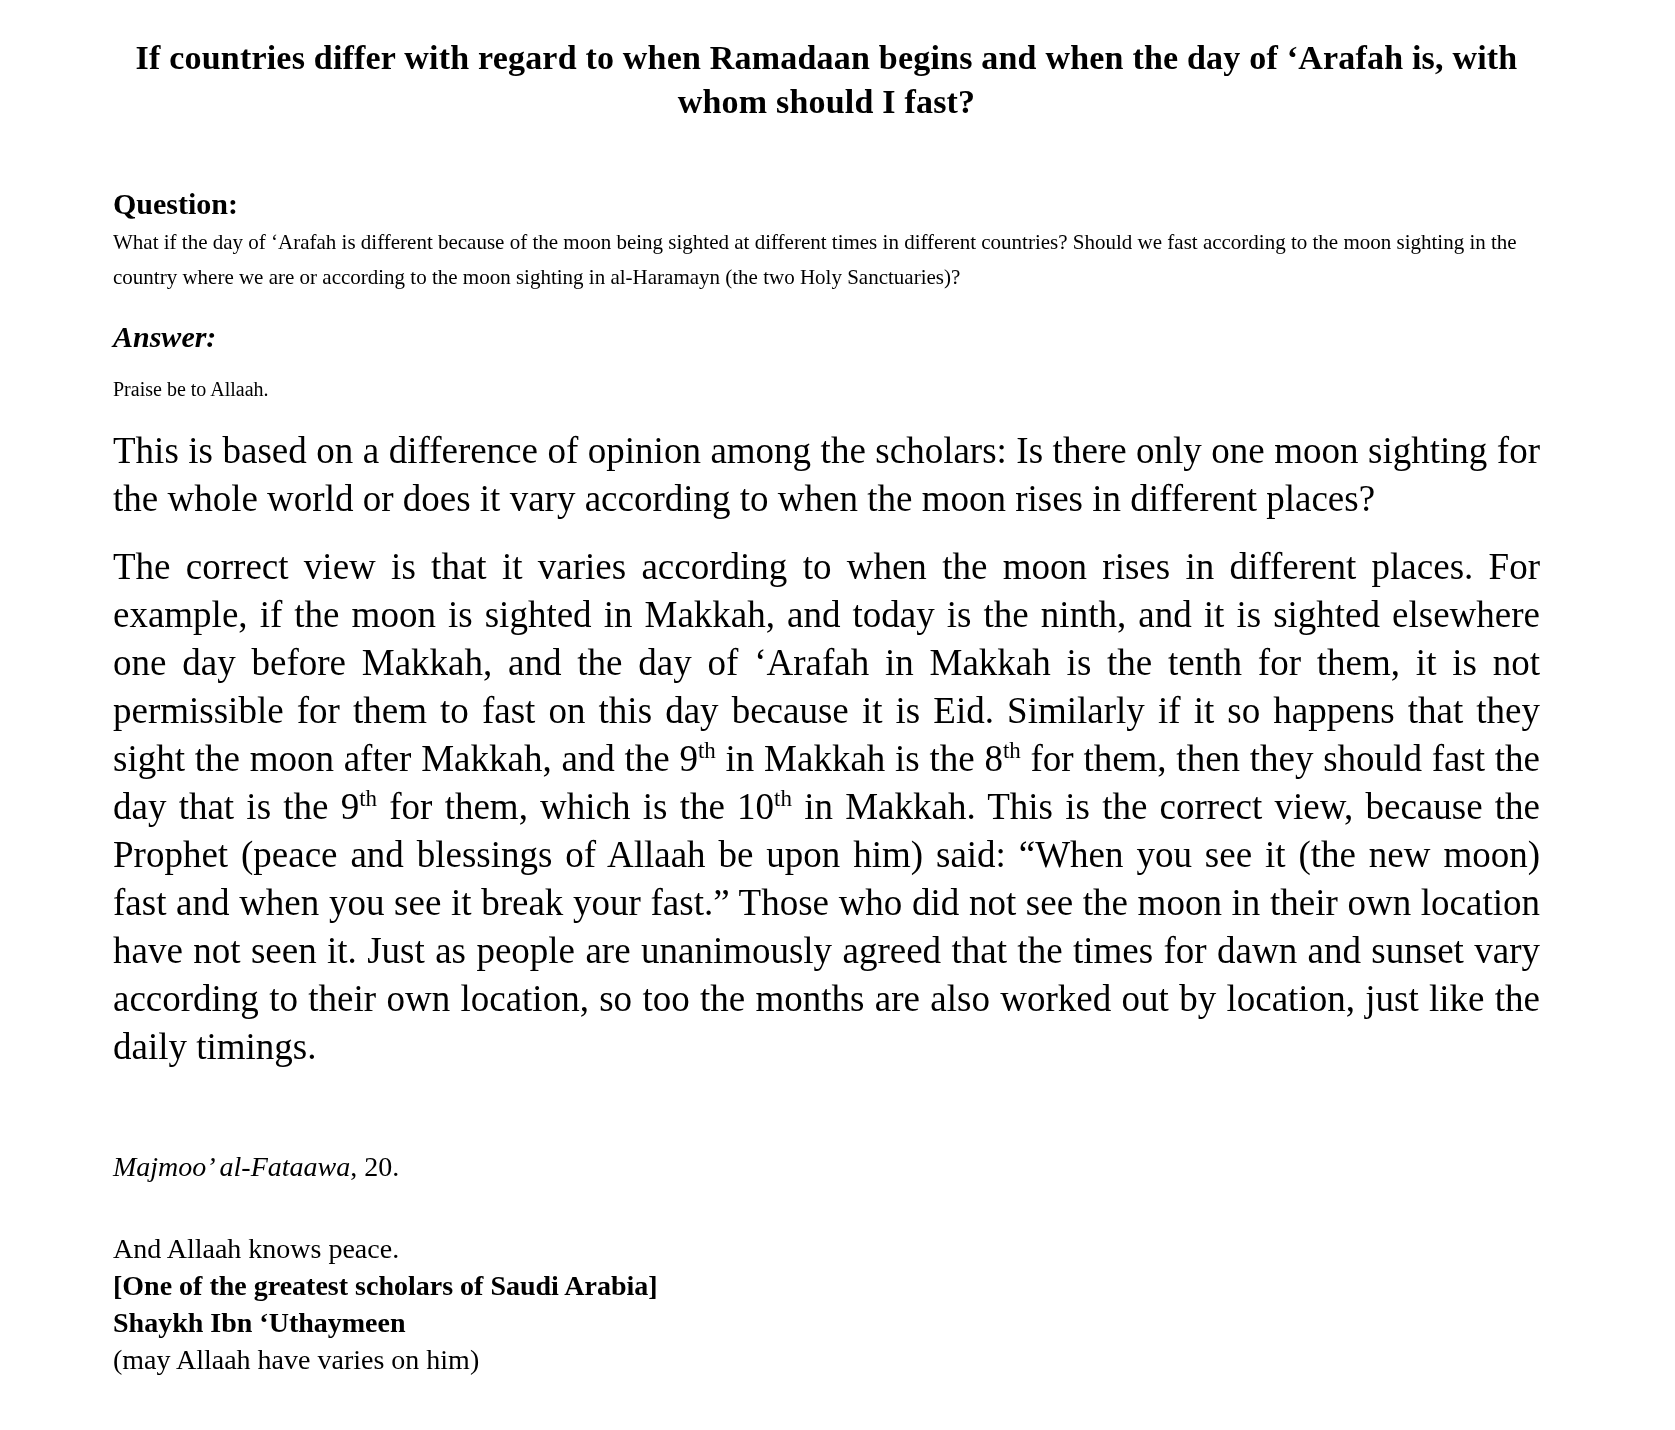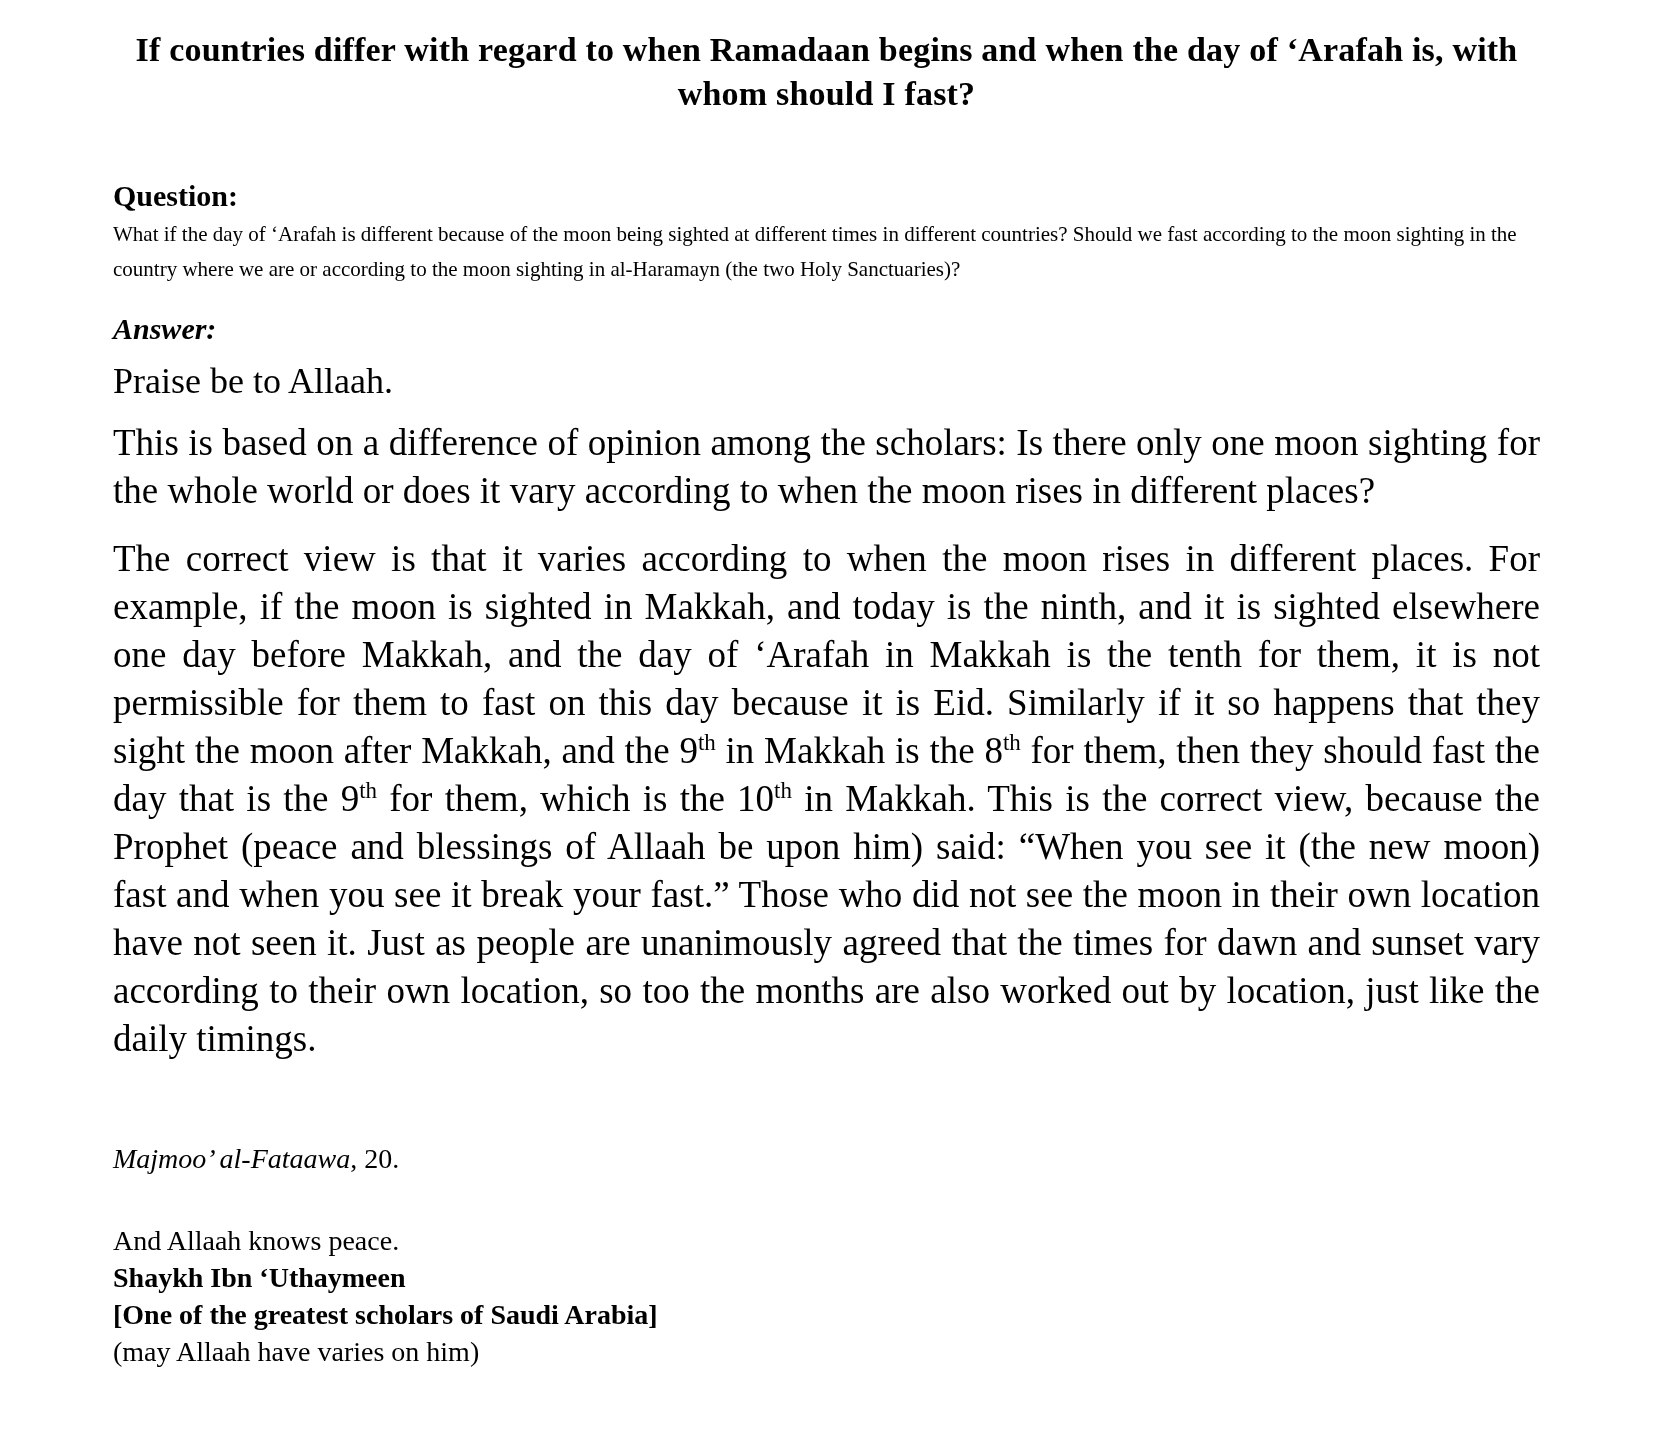--- a/index.html
+++ b/index.html
@@ -8,21 +8,21 @@
     background: #ffffff;
   }
   body {
     width: 1675px;
     height: 1430px;
     color: #000000;
     font-family: "Liberation Serif", "DejaVu Serif", serif;
     overflow: hidden;
   }
   .page {
-    padding: 28px 135px 0 113px;
+    padding: 36px 135px 0 113px;
   }
   .title {
     margin: 0;
     font-size: 34px;
     font-weight: bold;
     text-align: center;
     line-height: 1.28;
     letter-spacing: 0.2px;
   }
   .heading {
@@ -38,21 +38,21 @@
     margin: 3px 0 0 0;
     font-size: 21px;
     line-height: 35px;
   }
   .a-heading {
     margin-top: 24px;
     font-style: italic;
   }
   .praise {
     margin: 17px 0 16px 0;
-    font-size: 36px;
+    font-size: 20px;
     line-height: 35px;
   }
   .para-justified {
     margin: 20px 0 0 0;
     font-size: 37px;
     line-height: 48px;
     text-align: justify;
   }
   .para-justified sup {
     font-size: 0.62em;
@@ -92,18 +92,18 @@
     <h2 class="heading a-heading">Answer:</h2>
     <p class="praise">Praise be to Allaah.</p>
     <p class="para-justified">This is based on a difference of opinion among the scholars: Is there only one moon sighting for the whole world or does it vary according to when the moon rises in different places?</p>
     <p class="para-justified"><span>The correct view is that it varies according to when the moon rises in different places. For example, if the moon is sighted in Makkah, and today is the ninth, and it is sighted elsewhere one day before Makkah, and the day of ‘Arafah in Makkah is the tenth for them, it is not permissible for them to fast on this day because it is Eid. Similarly if it so happens that they sight the moon after Makkah, and the 9</span><sup>th</sup><span> in Makkah is the 8</span><sup>th</sup><span> for them, then they should fast the day that is the 9</span><sup>th</sup><span> for them, which is the 10</span><sup>th</sup><span> in Makkah. This is the correct view, because the Prophet (peace and blessings of Allaah be upon him) said: “When you see it (the new moon) fast and when you see it break your fast.” Those who did not see the moon in their own location have not seen it. Just as people are unanimously agreed that the times for dawn and sunset vary according to their own location, so too the months are also worked out by location, just like the daily timings.</span></p>
   </section>
 
   <p class="source-line"><span class="work">Majmoo’ al-Fataawa</span><span>, 20.</span></p>
 
   <div class="closing">
     <div>And Allaah knows peace.</div>
+    <div class="bold">[One of the greatest scholars of Saudi Arabia]</div>
     <div class="bold">Shaykh Ibn ‘Uthaymeen</div>
-    <div class="bold">[One of the greatest scholars of Saudi Arabia]</div>
     <div>(may Allaah have varies on him)</div>
   </div>
 
 </div>
 
 </body></html>

